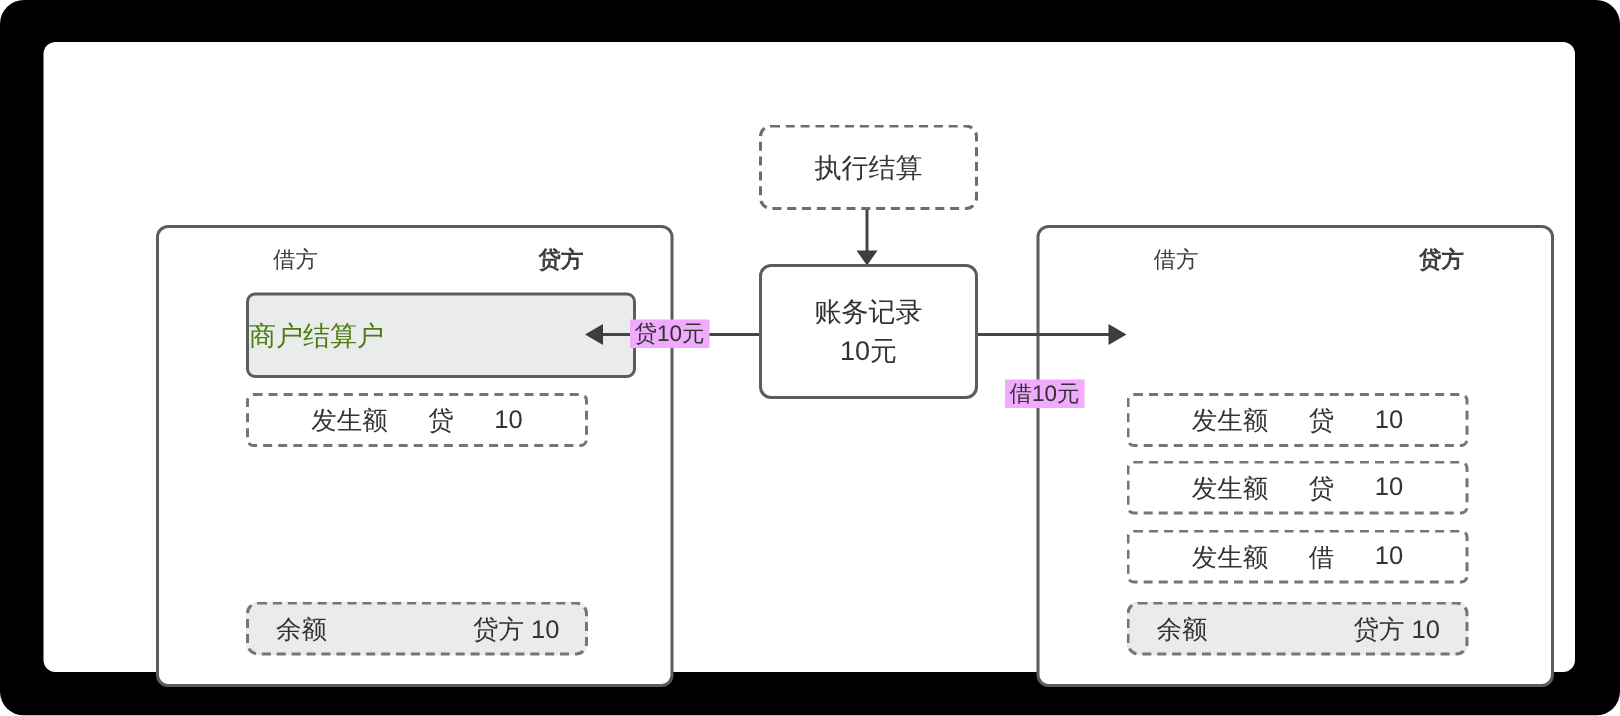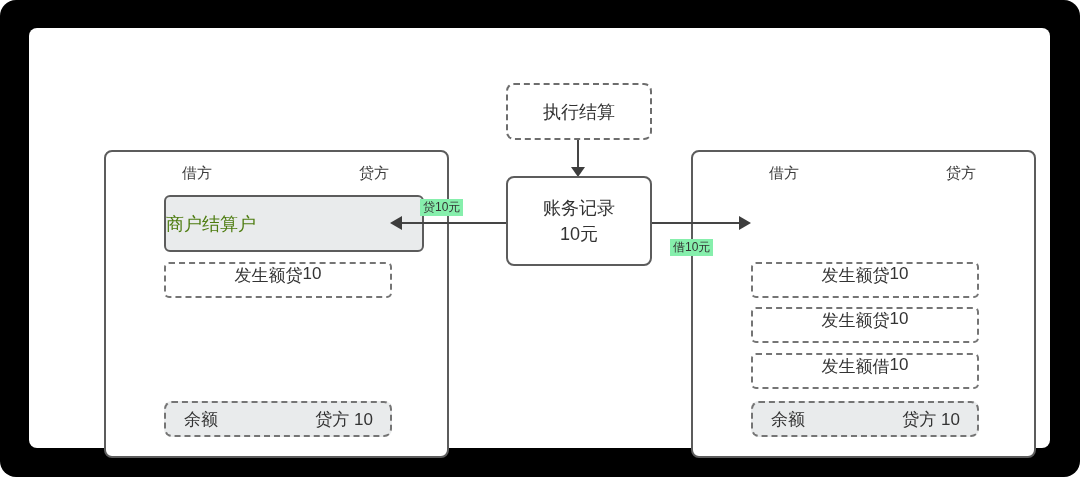--- a/index.html
+++ b/index.html
@@ -34,40 +34,41 @@
   .ledger.left  { left: 75px;  top: 122px; }
   .ledger.right { left: 662px; top: 122px; }
   .hdr {
     position: absolute;
     top: 12px;
     font-size: 15px;
     color: #3d3d3d;
     margin-left: 18px;
   }
   .hdr.debit  { left: 58px; }
-  .hdr.credit { right: 58px; }
+  .hdr.credit { right: 58px; font-weight: bold; }
   .account-title {
     position: absolute;
     left: 58px; top: 43px;
     width: 260px; height: 57px;
     background: #e9ebec;
     border: 2px solid #5c5c5c;
     border-radius: 6px;
     display: flex; align-items: center; justify-content: flex-start;
     font-size: 18px;
     color: #4d7c0f;
   }
   .entry-row {
     position: absolute;
     left: 58px;
     width: 228px; height: 36px;
     border: 2px dashed #757575;
     border-radius: 5px;
     background: #ffffff;
-    display: flex; justify-content: center;
+    display: flex; align-items: center; justify-content: center;
+    gap: 27px;
     font-size: 17px;
     color: #333333;
   }
   .entry-row.r1 { top: 110px; }
   .entry-row.r2 { top: 155px; }
   .entry-row.r3 { top: 201px; }
   .balance-row {
     position: absolute;
     left: 58px; top: 249px;
     width: 228px; height: 36px;
@@ -142,24 +143,24 @@
     position: absolute;
     left: 710px; top: 188px;
     width: 0; height: 0;
     border-top: 7px solid transparent;
     border-bottom: 7px solid transparent;
     border-left: 12px solid #3d3d3d;
     z-index: 2;
   }
   .edge-label {
     position: absolute;
-    top: 171px;
+    top: 185px;
     padding: 0 3px;
-    background: #86efac;
-    font-size: 12px;
+    background: #f0abfc;
+    font-size: 15px;
     color: #333333;
     z-index: 2;
   }
   .edge-label.credit-amt { left: 391px; }
   .edge-label.debit-amt  { left: 641px; margin-top: 40px; }
 </style>
 </head>
 <body>
 
 <div class="frame">

